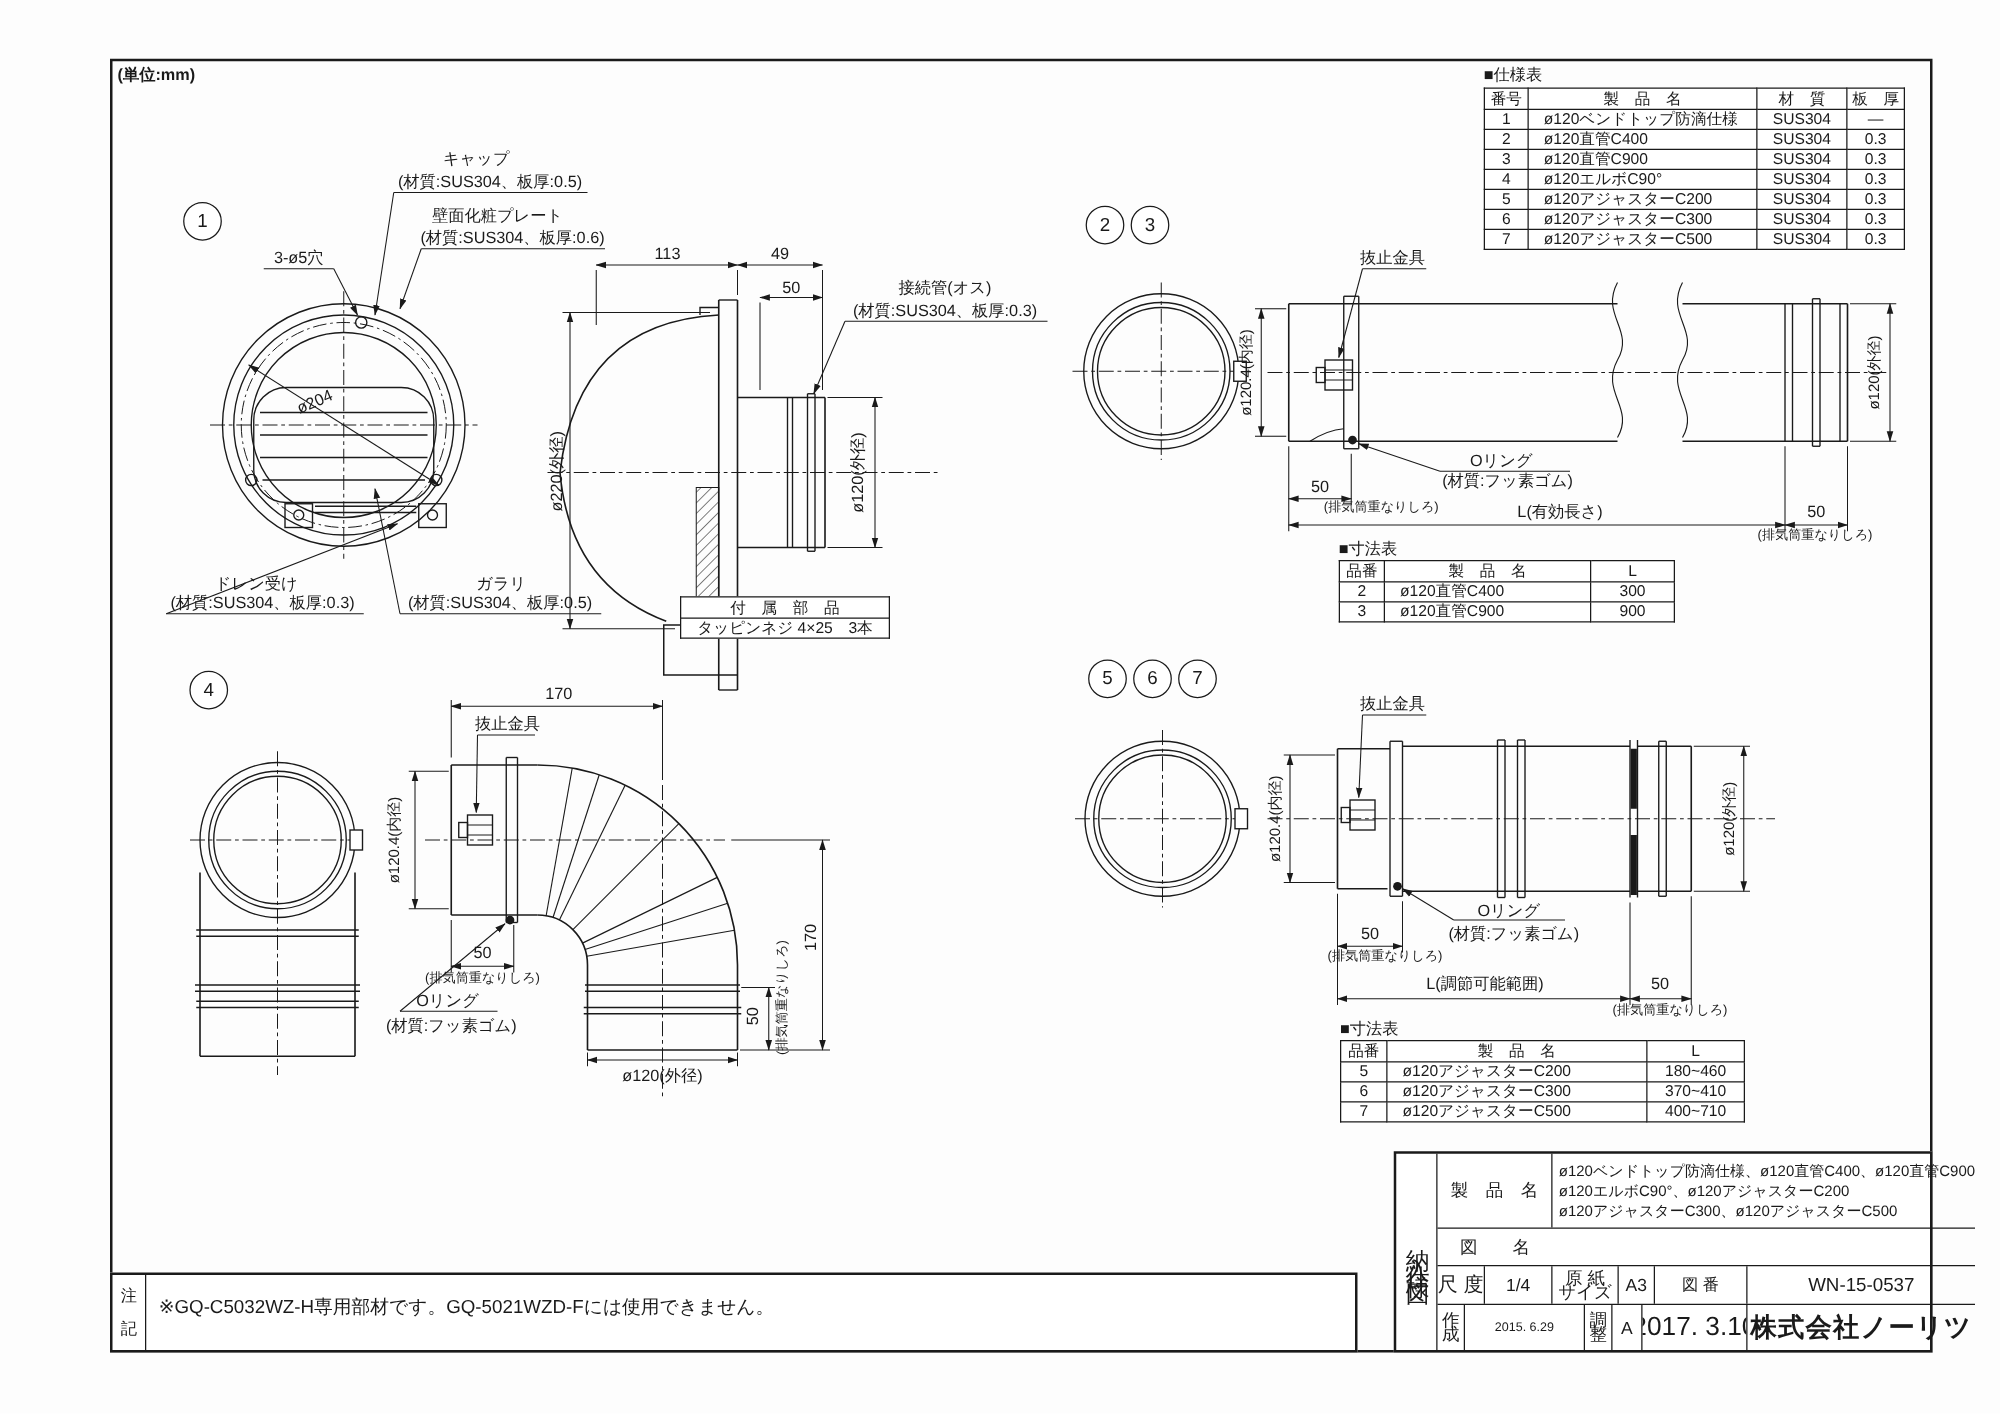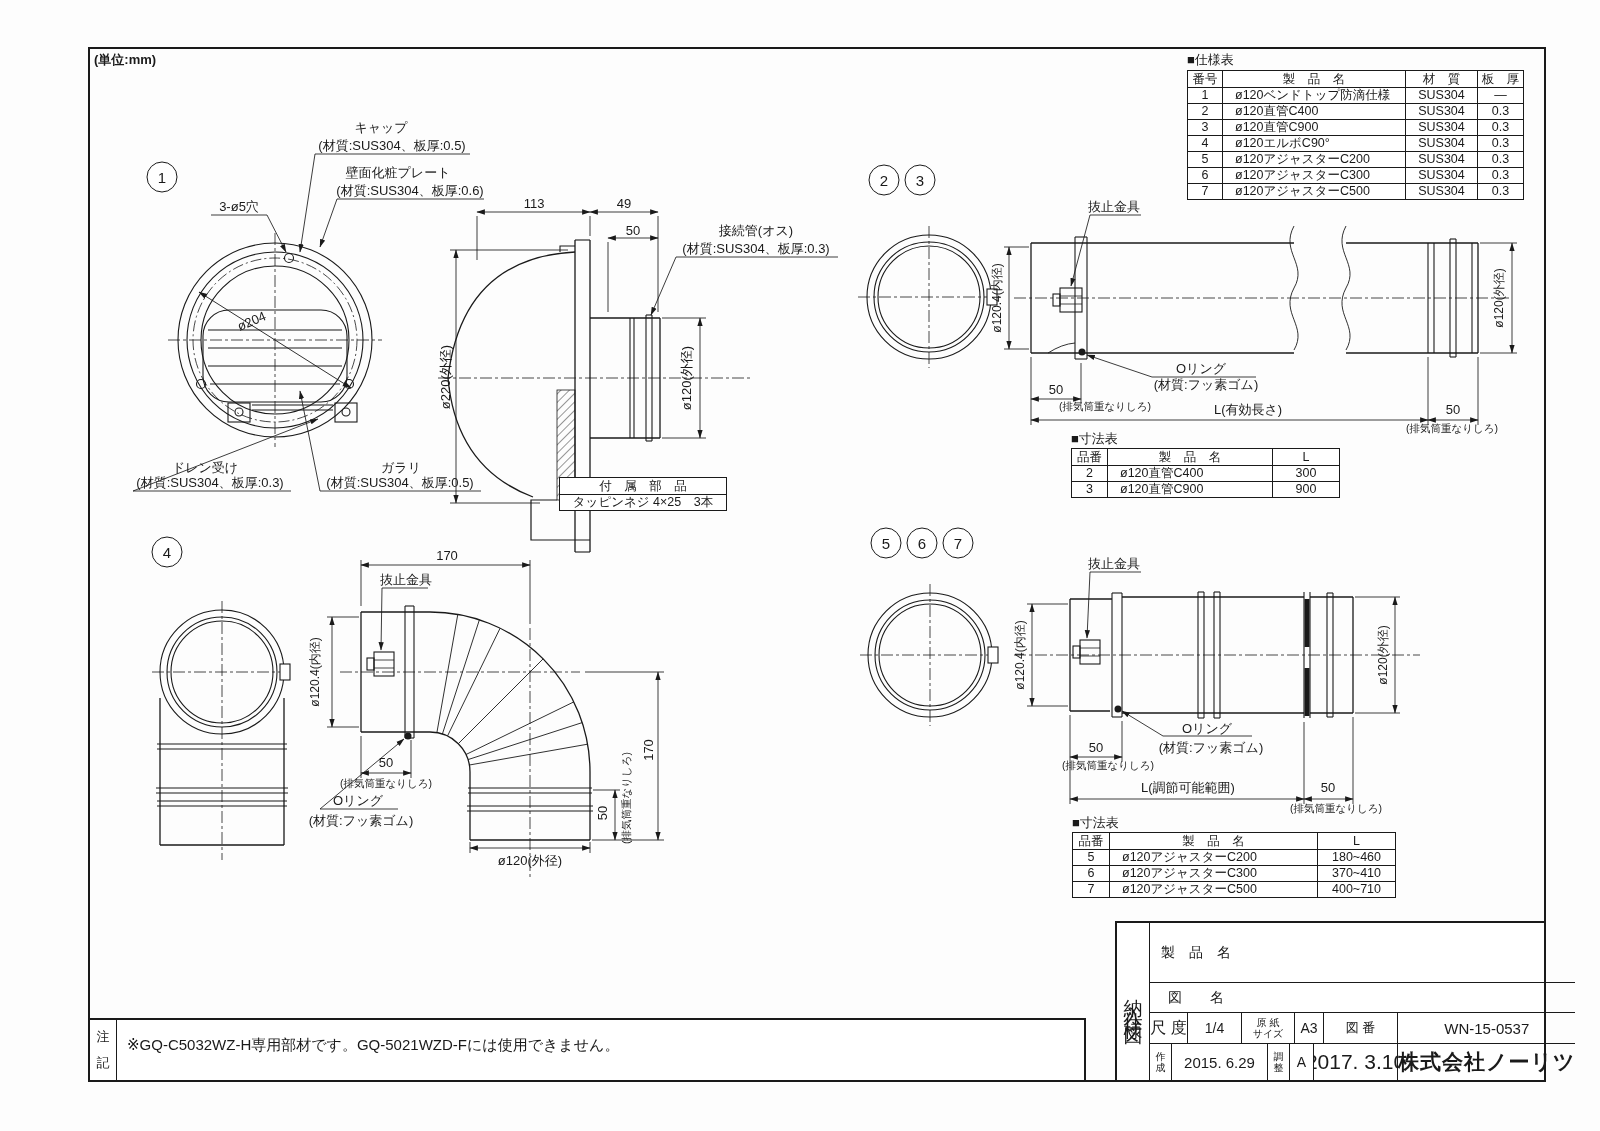--- a/index.html
+++ b/index.html
@@ -21,21 +21,21 @@
   .tt{position:absolute;font-size:13px;white-space:nowrap}
   
   .tblock{position:absolute;left:1115px;top:921px;width:431px;height:161px;border:2px solid #1a1a1a;display:flex;background:#fff}
   .tb-side{width:33px;border-right:1.4px solid #1a1a1a;display:flex;align-items:center;justify-content:center;writing-mode:vertical-rl;text-orientation:upright;font-size:19px;letter-spacing:7px}
   .tb-grid{flex:1;display:flex;flex-direction:column}
   .tb-row{display:flex;border-bottom:1.4px solid #1a1a1a}
   .tb-row:last-child{border-bottom:none;flex:1}
   .tb-cell{border-right:1.4px solid #1a1a1a;display:flex;align-items:center;justify-content:center;font-size:14px;white-space:nowrap;overflow:hidden}
   .tb-cell:last-child{border-right:none}
   .prod{flex:1;flex-direction:column;align-items:flex-start;justify-content:center;padding-left:5px;font-size:12px;line-height:16px}
-  .stack{flex-direction:column;font-size:10px;line-height:11px}
+  .stack{flex-direction:column;font-size:14px;line-height:11px}
   .comp{flex:1;font-size:21px;font-weight:700;letter-spacing:1px}
   
   .notebox{position:absolute;left:88px;top:1018px;width:998px;height:64px;border:2px solid #1a1a1a;display:flex;background:#fff}
   .note-side{width:27px;border-right:1.2px solid #1a1a1a;display:flex;flex-direction:column;align-items:center;justify-content:center;gap:8px;font-size:13px}
   .note-text{flex:1;display:flex;align-items:center;padding-left:10px;padding-bottom:10px;font-size:15px;font-weight:500}
 </style>
 </head>
 <body>
 
 <div class="canvas">
@@ -352,21 +352,21 @@
   <div class="t" style="left:633px;top:231px">50</div>
   <div class="t r90" style="left:446px;top:377px">ø220(外径)</div>
   <div class="t r90" style="left:687px;top:378px">ø120(外径)</div>
   <div class="t" style="left:756px;top:231px">接続管(オス)</div>
   <div class="t" style="left:756px;top:249px">(材質:SUS304、板厚:0.3)</div>
   <div class="t" style="left:205px;top:468px">ドレン受け</div>
   <div class="t" style="left:210px;top:483px">(材質:SUS304、板厚:0.3)</div>
   <div class="t" style="left:401px;top:468px">ガラリ</div>
   <div class="t" style="left:400px;top:483px">(材質:SUS304、板厚:0.5)</div>
 
-  <table style="left:559px;top:477px;width:167px">
+  <table style="left:544px;top:477px;width:167px">
     <colgroup>
         <col style="width:167px">
       </colgroup>
     <tbody>
         <tr class="hdr">
           <td>付　属　部　品</td>
         </tr>
     <tr>
           <td>タッピンネジ 4×25　3本</td>
         </tr>
@@ -522,41 +522,46 @@
           <td>400~710</td>
         </tr>
   </tbody>
     </table>
 
   <div class="tblock">
     <div class="tb-side">納入仕様図</div>
     <div class="tb-grid">
       <div class="tb-row" style="height:60px">
         <div class="tb-cell" style="width:92px">製　品　名</div>
+        <div class="tb-cell prod">
+          <div>ø120ベンドトップ防滴仕様、ø120直管C400、ø120直管C900</div>
+          <div>ø120エルボC90°、ø120アジャスターC200</div>
+          <div>ø120アジャスターC300、ø120アジャスターC500</div>
+        </div>
       </div>
       <div class="tb-row" style="height:30px">
         <div class="tb-cell" style="width:92px">図　　名</div>
       </div>
       <div class="tb-row" style="height:31px">
         <div class="tb-cell" style="width:38px;font-size:16px">尺 度</div>
         <div class="tb-cell" style="width:54px">1/4</div>
         <div class="tb-cell stack" style="width:53px">
           <span>原 紙</span>
           <span>サイズ</span>
         </div>
         <div class="tb-cell" style="width:29px">A3</div>
         <div class="tb-cell" style="width:74px;font-size:13px">図 番</div>
         <div class="tb-cell" style="flex:1;font-size:15px">WN-15-0537</div>
       </div>
       <div class="tb-row">
         <div class="tb-cell stack" style="width:22px">
           <span>作</span>
           <span>成</span>
         </div>
-        <div class="tb-cell" style="width:96px;font-size:15px">2015. 6.29</div>
+        <div class="tb-cell" style="width:96px;font-size:10px">2015. 6.29</div>
         <div class="tb-cell stack" style="width:22px">
           <span>調</span>
           <span>整</span>
         </div>
         <div class="tb-cell" style="width:24px">A</div>
         <div class="tb-cell" style="width:84px;font-size:21px">2017. 3.10</div>
         <div class="tb-cell comp">株式会社ノーリツ</div>
       </div>
     </div>
   </div>

